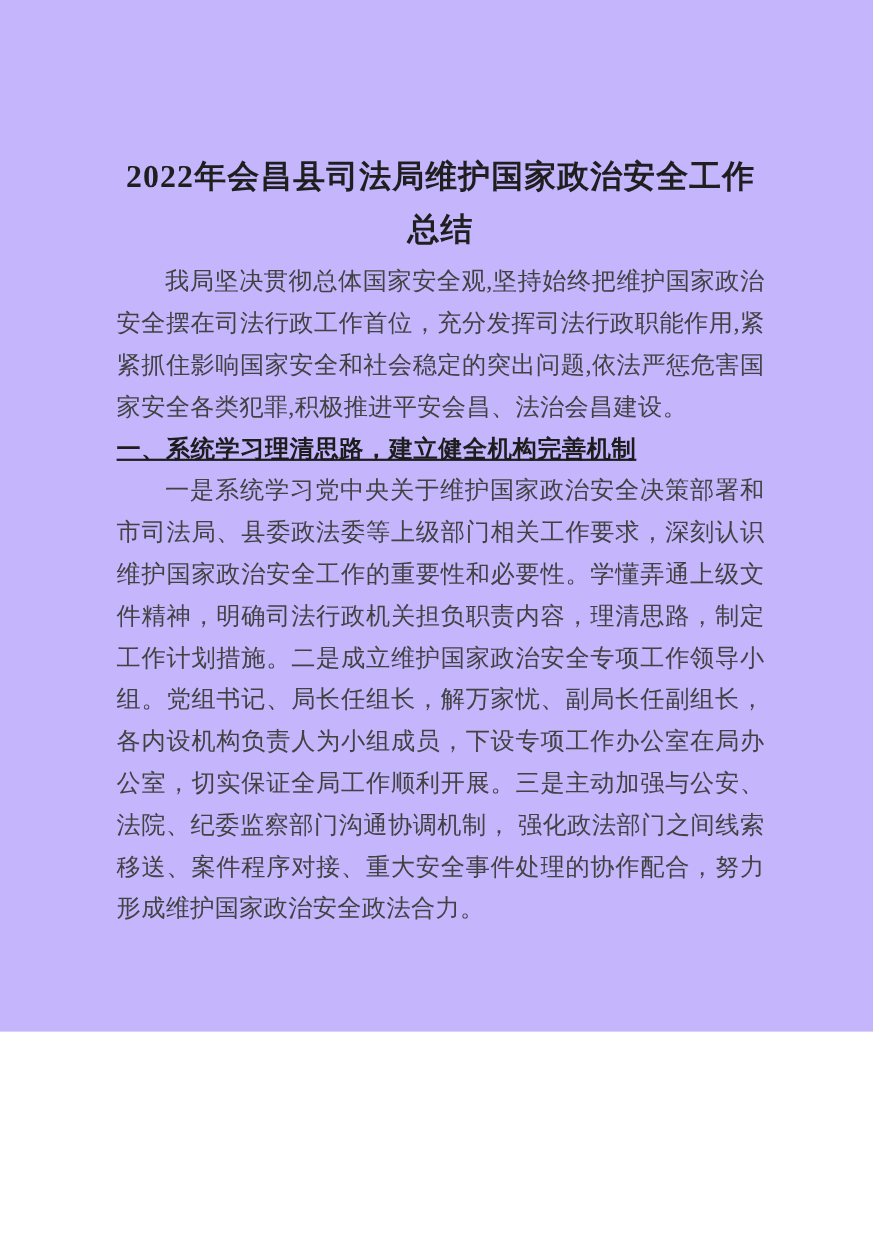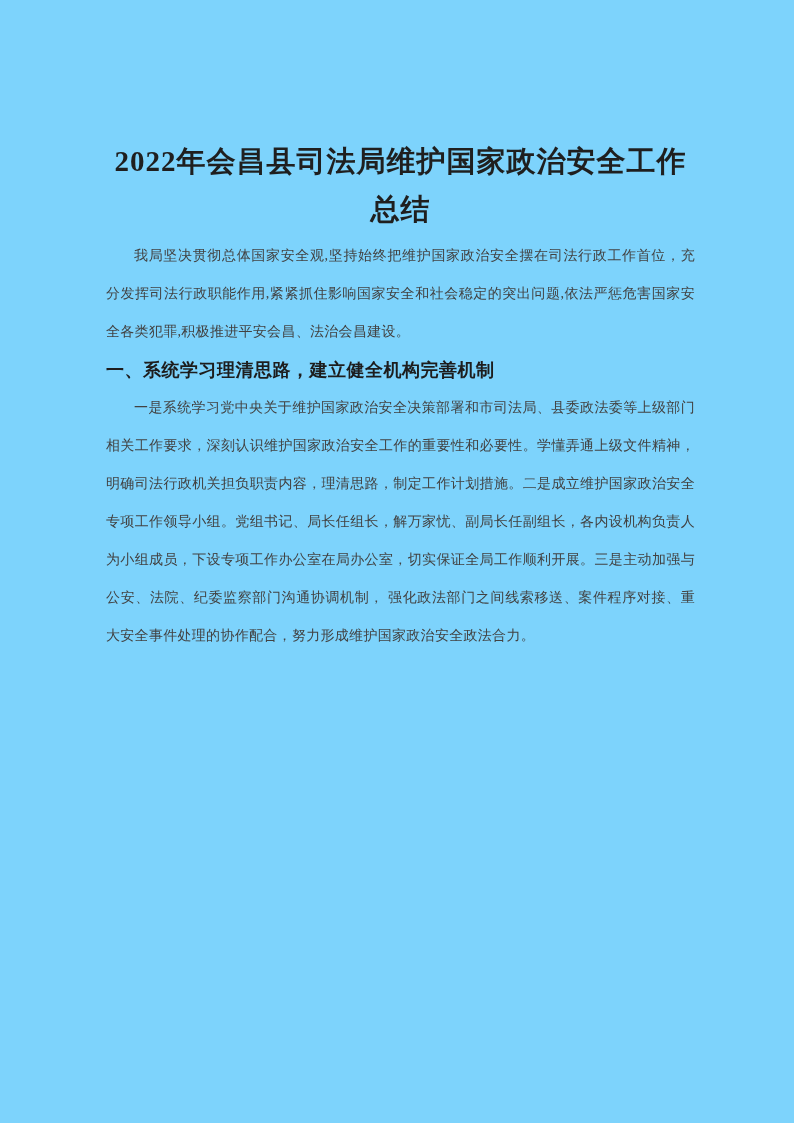--- a/index.html
+++ b/index.html
@@ -3,60 +3,61 @@
 <meta charset="utf-8">
 <style>
   html, body {
     margin: 0;
     padding: 0;
     background: #ffffff;
   }
   .page {
     position: relative;
     width: 794px;
-    height: 1123px;
-    background: #7dd3fc;
+    height: 938px;
+    background: #c4b5fd;
     overflow: hidden;
     box-sizing: border-box;
   }
   .content {
     box-sizing: border-box;
     padding: 137px 99px 0 106px;
   }
   .doc-title {
     margin: 0 0 0 0;
     font-family: "Liberation Serif", "DejaVu Serif", serif;
     font-size: 29px;
     line-height: 48px;
     font-weight: bold;
     color: #1f1f1f;
     text-align: center;
     letter-spacing: 1px;
   }
   p.body-para {
     margin: 0;
     font-family: "Liberation Serif", "DejaVu Serif", serif;
-    font-size: 14px;
+    font-size: 22px;
     line-height: 38px;
     color: #424242;
     text-align: justify;
     text-indent: 2em;
     letter-spacing: 0.3px;
   }
   p.body-para.first {
     margin-top: 4px;
   }
   h2.section-heading {
     margin: 0;
     font-family: "Liberation Sans", "DejaVu Sans", sans-serif;
-    font-size: 18px;
+    font-size: 22px;
     line-height: 38px;
     font-weight: bold;
     color: #1d1d1d;
     letter-spacing: 0.5px;
+    text-decoration: underline;
   }
   .lead-bold {
     font-family: "Liberation Sans", "DejaVu Sans", sans-serif;
     font-weight: bold;
     color: #1d1d1d;
   }
 </style>
 </head>
 <body>
 

